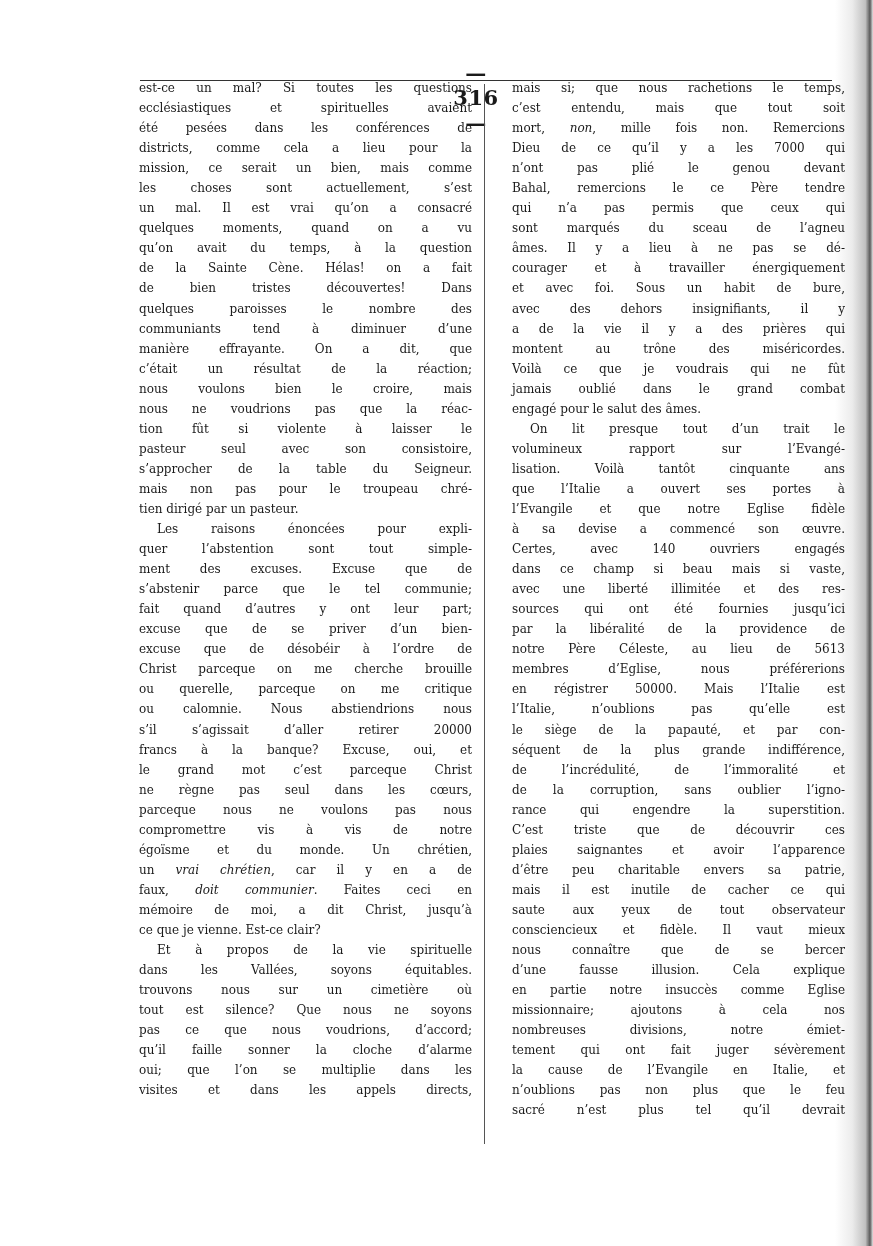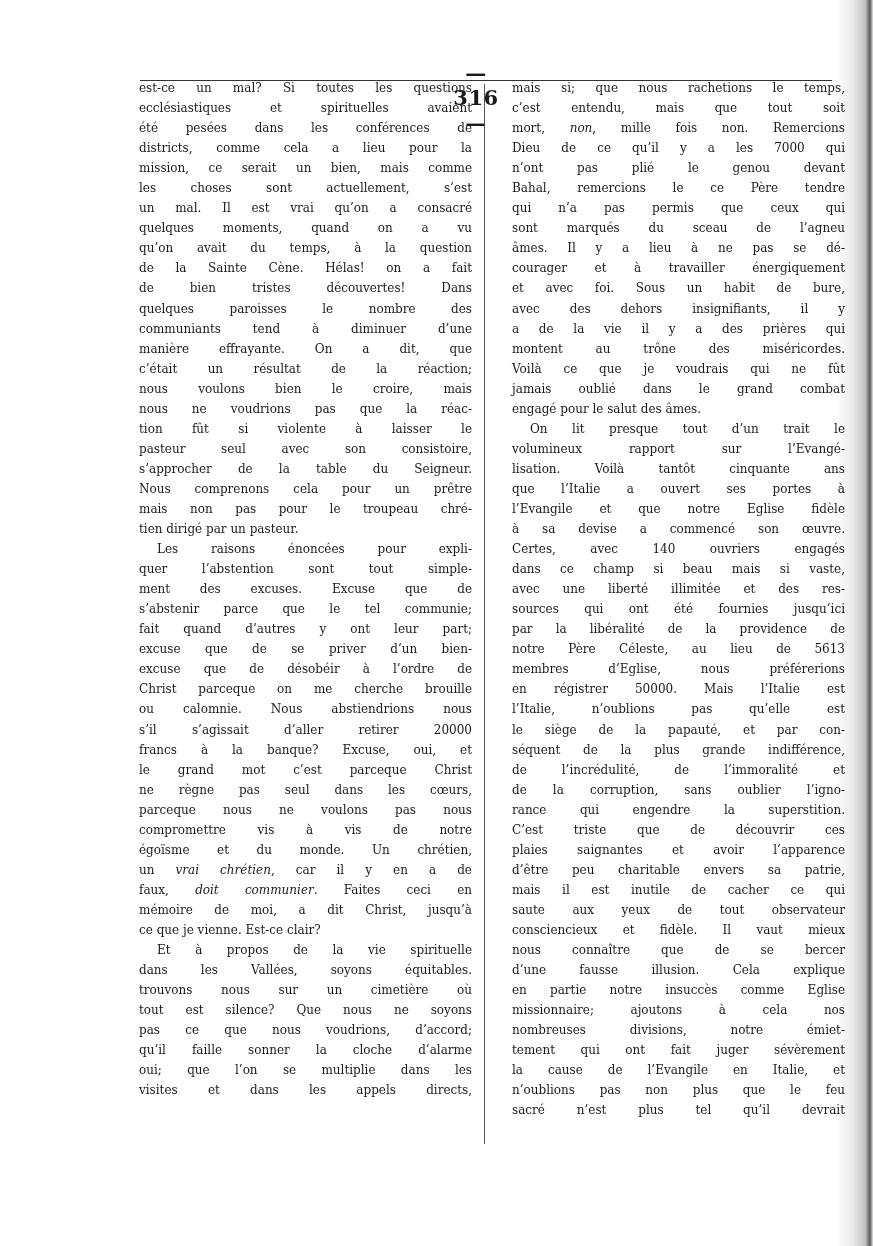--- a/index.html
+++ b/index.html
@@ -56,31 +56,31 @@
     <span class="line">de bien tristes découvertes! Dans</span>
     <span class="line">quelques paroisses le nombre des</span>
     <span class="line">communiants tend à diminuer d’une</span>
     <span class="line">manière effrayante. On a dit, que</span>
     <span class="line">c’était un résultat de la réaction;</span>
     <span class="line">nous voulons bien le croire, mais</span>
     <span class="line">nous ne voudrions pas que la réac-</span>
     <span class="line">tion fût si violente à laisser le</span>
     <span class="line">pasteur seul avec son consistoire,</span>
     <span class="line">s’approcher de la table du Seigneur.</span>
-    <span class="line">Nous comprenons cela pour un prêtre</span>
     <span class="line">mais non pas pour le troupeau chré-</span>
     <span class="line last">tien dirigé par un pasteur.</span>
     <span class="line indent">Les raisons énoncées pour expli-</span>
     <span class="line">quer l’abstention sont tout simple-</span>
     <span class="line">ment des excuses. Excuse que de</span>
     <span class="line">s’abstenir parce que le tel communie;</span>
     <span class="line">fait quand d’autres y ont leur part;</span>
     <span class="line">excuse que de se priver d’un bien-</span>
     <span class="line">excuse que de désobéir à l’ordre de</span>
     <span class="line">Christ parceque on me cherche brouille</span>
+    <span class="line">ou querelle, parceque on me critique</span>
     <span class="line">ou calomnie. Nous abstiendrions nous</span>
     <span class="line">s’il s’agissait d’aller retirer 20000</span>
     <span class="line">francs à la banque? Excuse, oui, et</span>
     <span class="line">le grand mot c’est parceque Christ</span>
     <span class="line">ne règne pas seul dans les cœurs,</span>
     <span class="line">parceque nous ne voulons pas nous</span>
     <span class="line">compromettre vis à vis de notre</span>
     <span class="line">égoïsme et du monde. Un chrétien,</span>
     <span class="line"><span>un </span><em>vrai chrétien</em><span>, car il y en a de</span></span>
     <span class="line"><span>faux, </span><em>doit communier</em><span>. Faites ceci en</span></span>

